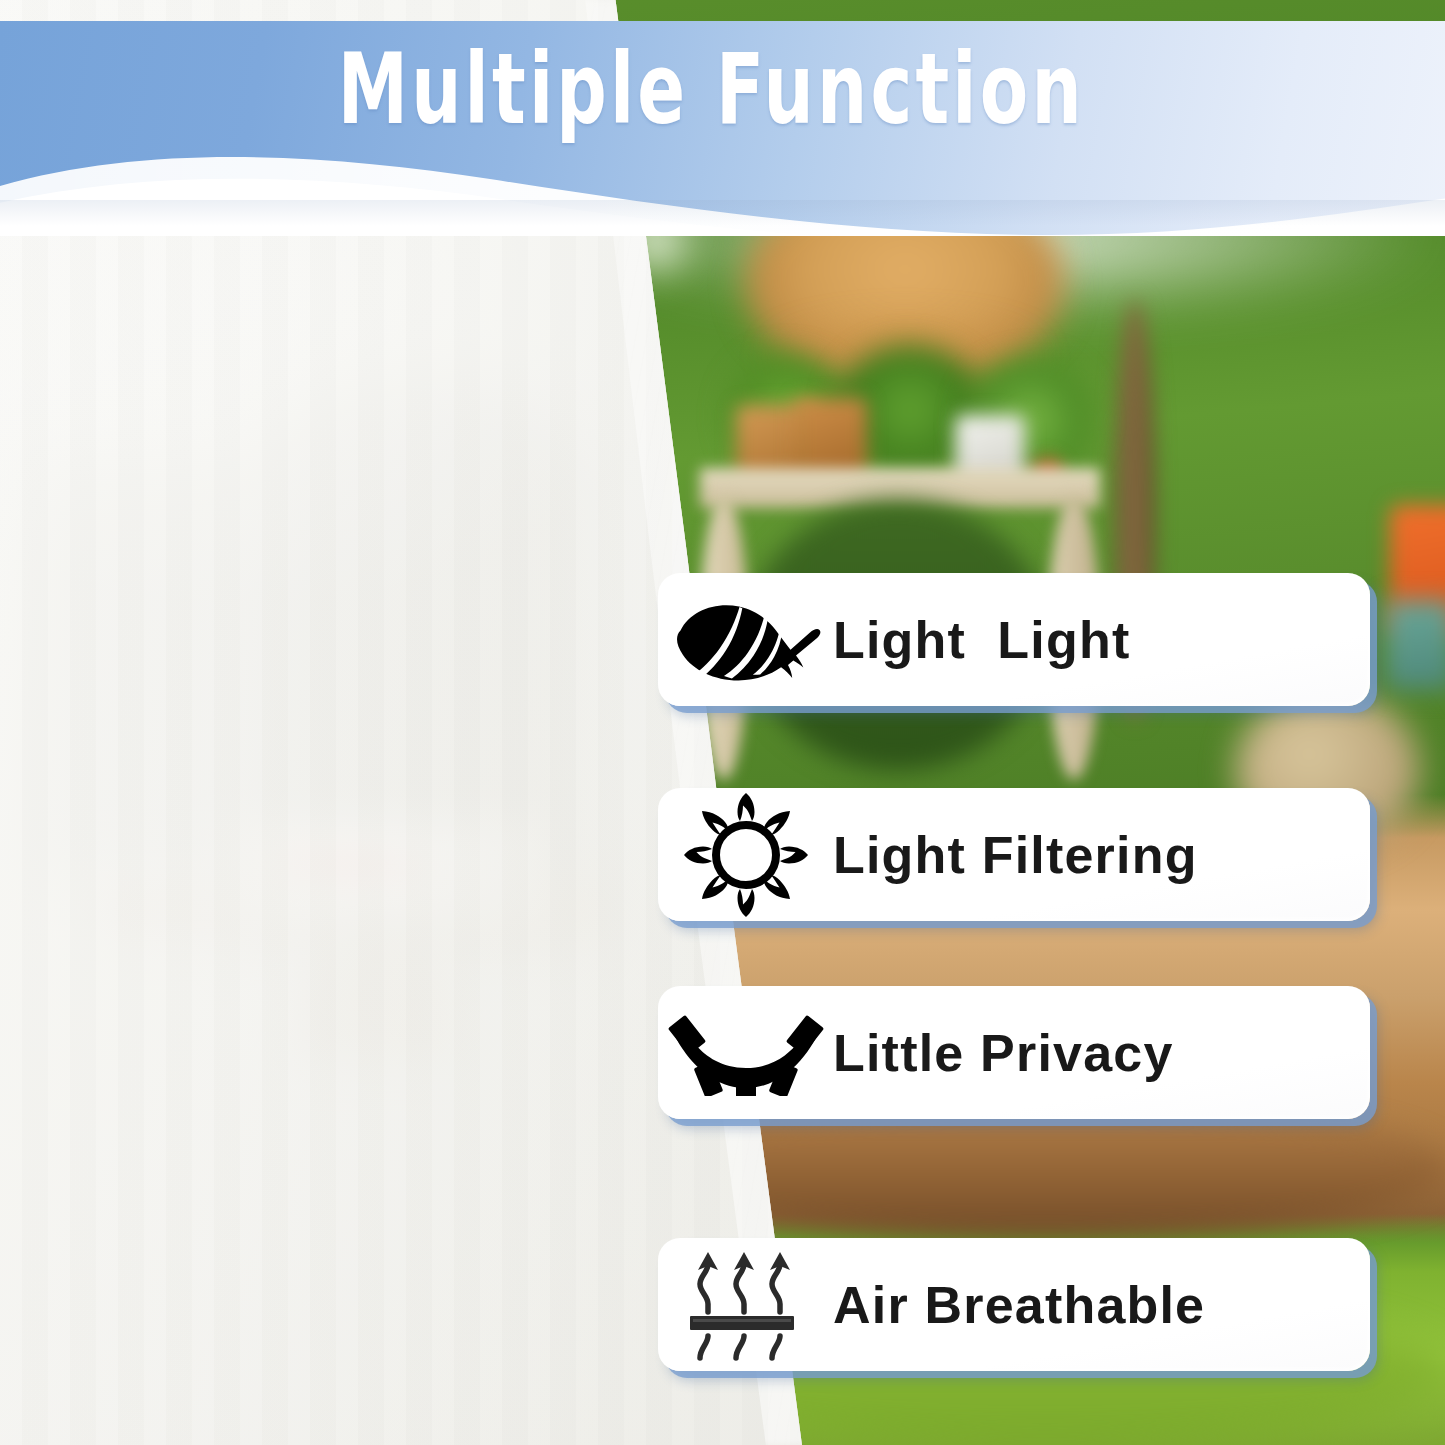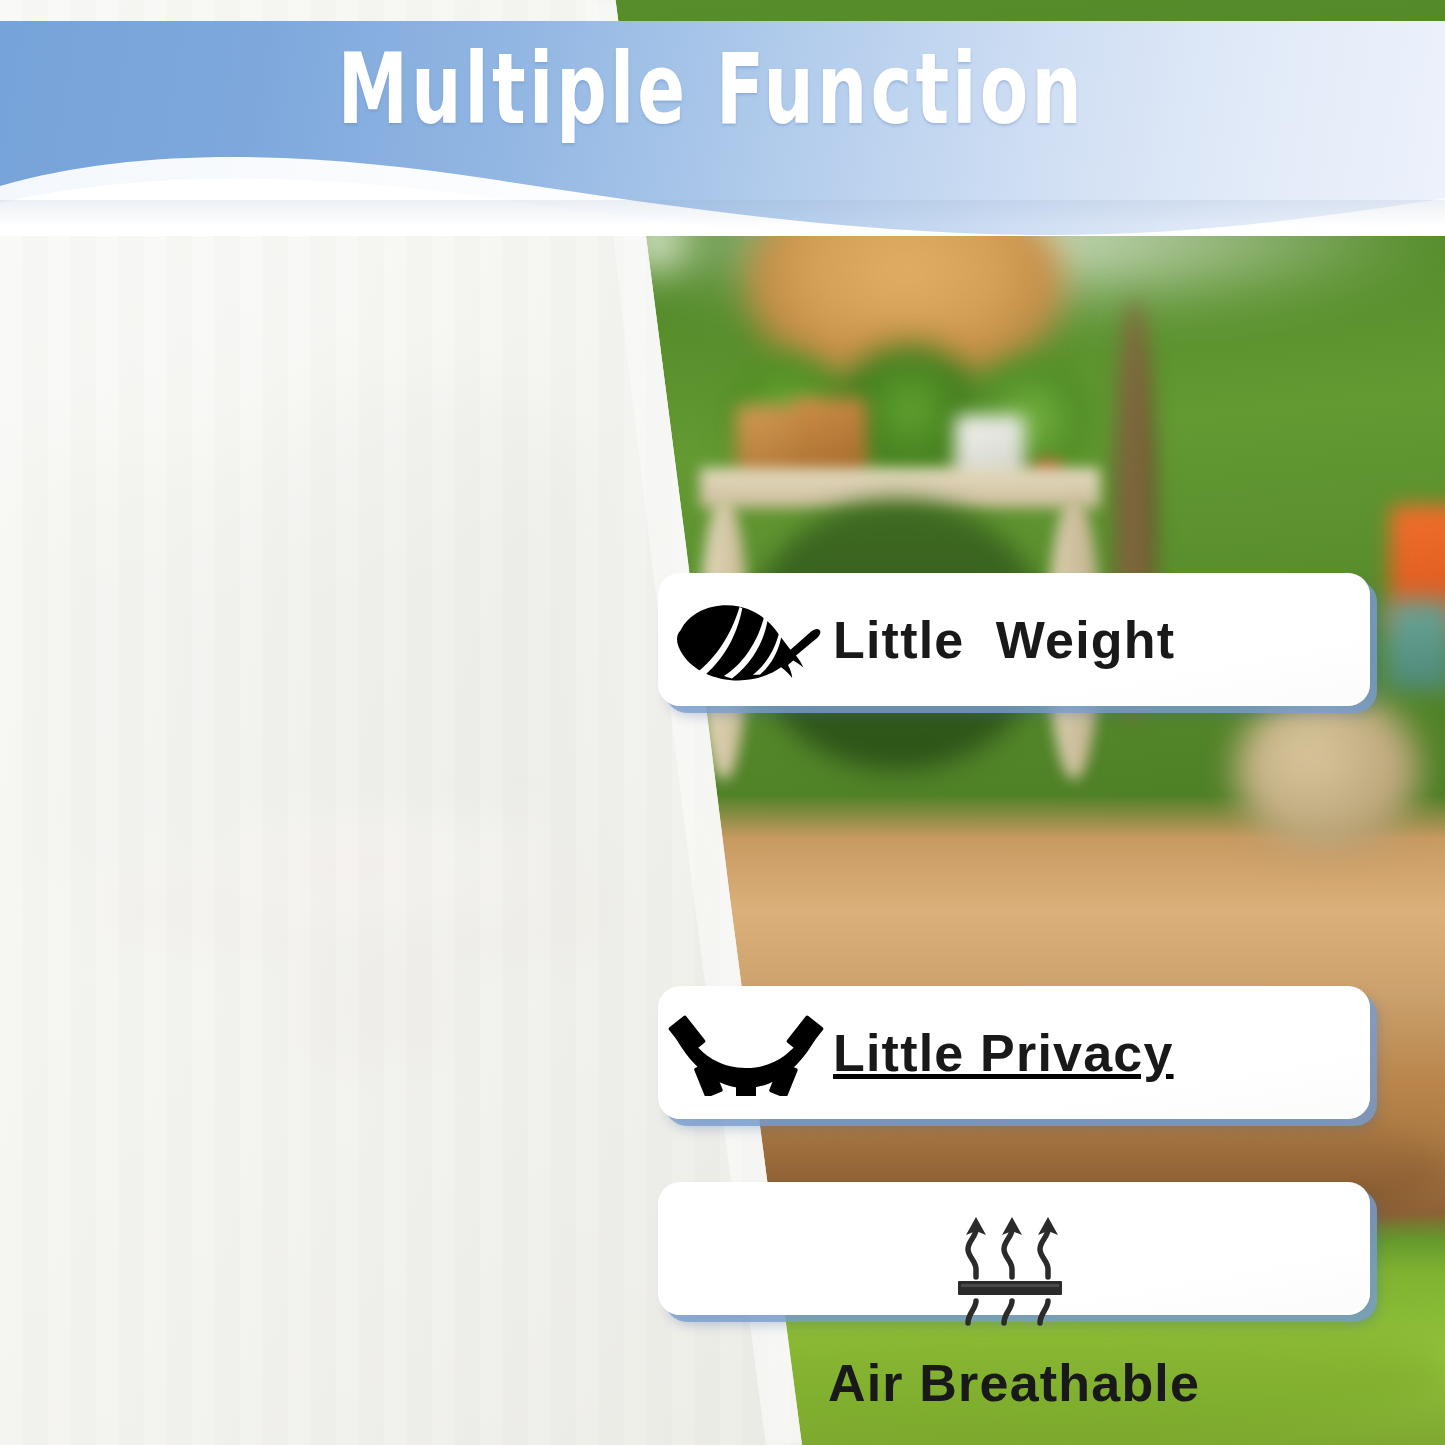--- a/index.html
+++ b/index.html
@@ -233,22 +233,22 @@
     font-family:"Liberation Sans","DejaVu Sans", sans-serif;
     font-weight:700;
     font-size:52px;
     letter-spacing:1.2px;
     white-space:pre;
     line-height:1;
   }
 
   #badge-0 { top:573px; }
   #badge-1 { top:788px; }
-  #badge-2 { top:986px;text-decoration:underline; }
-  #badge-3 { top:1182px;flex-direction:column; }
+  #badge-2 { top:986px; }
+  #badge-3 { top:1238px; }
 
   
   .banner-shadow {
     position:absolute; left:0; top:200px; width:1445px; height:26px;
     background:linear-gradient(180deg, rgba(150,170,200,.18), rgba(150,170,200,0));
     pointer-events:none;
   }
 </style>
 </head>
 <body>
@@ -343,23 +343,63 @@
                    C95.3,77.9 97.8,77.8 100.2,77.5 C105.5,72.9 110.3,66.9 114.1,60
                    C118.6,51.8 121.2,43 122,35.5 Z"></path>
           <path d="M39,18.5 C37.5,30 33.5,45 27,58.5 C22.5,67.8 17.3,75.5 12,80.8
                    C14.4,80.2 16.7,79.4 19,78.4 C24.4,72.2 29.3,64 33.3,55
                    C39.2,41.8 42.2,28.2 42.8,17.6 Z" opacity="0"></path>
           <path d="M29,40.5 C30.5,53 28.5,66.5 24,77.5 C26,78.9 28.1,80.1 30.3,81.2
                    C34.8,69.5 36.5,55.5 34.5,43 Z" opacity="0"></path>
         </g>
       </svg>
     </div>
-    <div class="badge-label">Little  Weight</div>
-  </div>
-
+    <div class="badge-label">Light  Light</div>
+  </div>
+
+  <div class="badge" id="badge-1">
+    <div class="badge-icon">
+      <svg width="128" height="128" viewBox="0 0 128 128">
+        <circle cx="64" cy="64" r="30" fill="none" stroke="#000000" stroke-width="8"></circle>
+        <g fill="#000000">
+
+          <path d="M64,2 C59,6 55.5,13 55.5,21 C55.5,25 56.5,28 58,30 C60,25 61,19.5 61,14.5
+                   C67,19.5 68,25 70,30 C71.5,28 72.5,25 72.5,21 C72.5,13 69,6 64,2 Z"></path>
+
+          <path d="M64,126 C59,122 55.5,115 55.5,107 C55.5,103 56.5,100 58,98
+                   C60,103 61,108.5 61,113.5 C67,108.5 68,103 70,98
+                   C71.5,100 72.5,103 72.5,107 C72.5,115 69,122 64,126 Z"></path>
+
+          <path d="M2,64 C6,59 13,55.5 21,55.5 C25,55.5 28,56.5 30,58
+                   C25,60 19.5,61 14.5,61 C19.5,67 25,68 30,70
+                   C28,71.5 25,72.5 21,72.5 C13,72.5 6,69 2,64 Z"></path>
+
+          <path d="M126,64 C122,59 115,55.5 107,55.5 C103,55.5 100,56.5 98,58
+                   C103,60 108.5,61 113.5,61 C108.5,67 103,68 98,70
+                   C100,71.5 103,72.5 107,72.5 C115,72.5 122,69 126,64 Z"></path>
+
+          <g>
+            <path d="M20,20 C21,26.5 25,33.5 30.5,39 C33.5,42 36.5,43.5 39,44
+                     C36,40 33,35.5 30.5,31.5 C38,33 42,36.5 46,39.5
+                     C46.5,37 45.5,34 43,31 C38,25 31,21 20,20 Z"></path>
+            <path d="M108,20 C107,26.5 103,33.5 97.5,39 C94.5,42 91.5,43.5 89,44
+                     C92,40 95,35.5 97.5,31.5 C90,33 86,36.5 82,39.5
+                     C81.5,37 82.5,34 85,31 C90,25 97,21 108,20 Z"></path>
+            <path d="M20,108 C21,101.5 25,94.5 30.5,89 C33.5,86 36.5,84.5 39,84
+                     C36,88 33,92.5 30.5,96.5 C38,95 42,91.5 46,88.5
+                     C46.5,91 45.5,94 43,97 C38,103 31,107 20,108 Z"></path>
+            <path d="M108,108 C107,101.5 103,94.5 97.5,89 C94.5,86 91.5,84.5 89,84
+                     C92,88 95,92.5 97.5,96.5 C90,95 86,91.5 82,88.5
+                     C81.5,91 82.5,94 85,97 C90,103 97,107 108,108 Z"></path>
+          </g>
+        </g>
+      </svg>
+    </div>
+    <div class="badge-label">Light Filtering</div>
+  </div>
 
   <div class="badge" id="badge-2">
     <div class="badge-icon">
       <svg width="156" height="86" viewBox="0 0 156 86">
         <g fill="#000000">
 
           <path d="M14,12 C14,12 30,58 78,58 C126,58 142,12 142,12
                    C142,12 150,20 150,24 C150,24 126,78 78,78
                    C30,78 6,24 6,24 C6,20 14,12 14,12 Z"></path>
 

